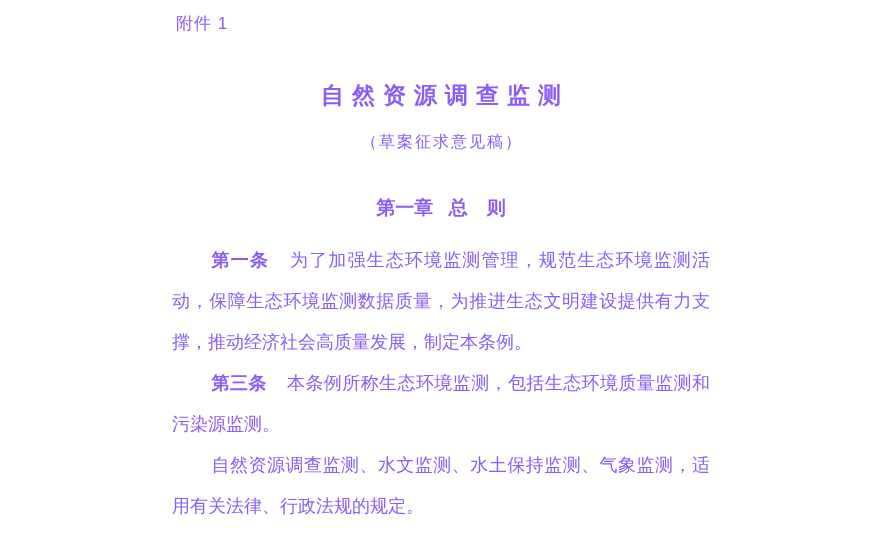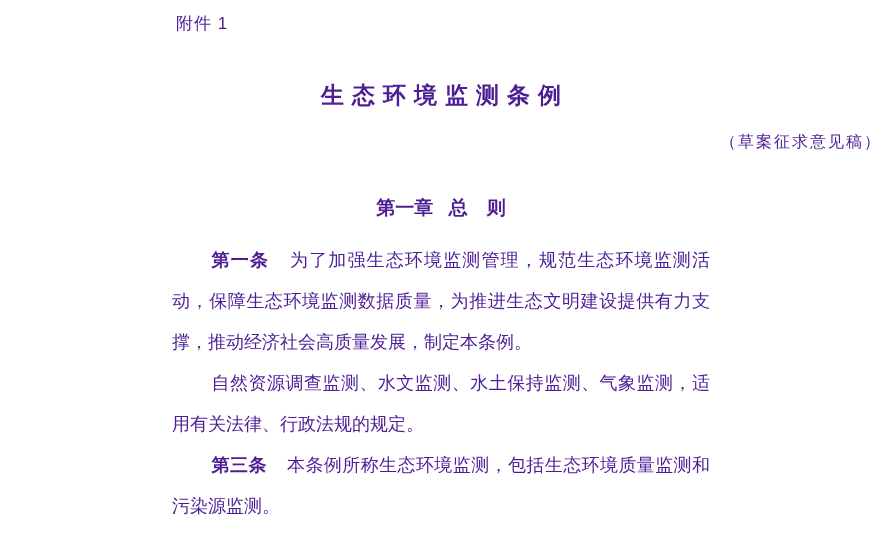--- a/index.html
+++ b/index.html
@@ -5,21 +5,21 @@
   html, body {
     margin: 0;
     padding: 0;
     background: #ffffff;
   }
   .page {
     position: relative;
     width: 882px;
     height: 547px;
     background: #ffffff;
-    color: #4c1d95;
+    color: #8b5cf6;
     overflow: hidden;
     font-family: "Liberation Serif", "DejaVu Serif", serif;
   }
   .attachment {
     position: absolute;
     left: 176px;
     top: 12px;
     font-family: "Liberation Sans", "DejaVu Sans", sans-serif;
     font-size: 17px;
     font-weight: 500;
@@ -36,21 +36,21 @@
     font-weight: bold;
     letter-spacing: 8px;
     text-indent: 8px; 
     font-family: "Liberation Serif", "DejaVu Serif", serif;
   }
   .doc-subtitle {
     position: absolute;
     top: 132px;
     left: 0;
     width: 100%;
-    text-align: right;
+    text-align: center;
     font-size: 16px;
     letter-spacing: 2px;
     text-indent: 2px;
   }
   .chapter {
     position: absolute;
     top: 195px;
     left: 0;
     width: 100%;
     margin: 0;
@@ -81,40 +81,40 @@
     margin-right: 0.85em;
   }
 </style>
 </head>
 <body>
 
 <div class="page">
 
   <div class="attachment">附件 1</div>
 
-  <h1 class="doc-title">生态环境监测条例</h1>
+  <h1 class="doc-title">自然资源调查监测</h1>
 
   <div class="doc-subtitle">（草案征求意见稿）</div>
 
   <h2 class="chapter">
     <span class="chapter-number">第一章</span>
     <span class="chapter-title">总　则</span>
   </h2>
 
   <div class="body-text">
 
     <p class="para">
       <span class="article-label">第一条</span>
       <span>为了加强生态环境监测管理，规范生态环境监测活动，保障生态环境监测数据质量，为推进生态文明建设提供有力支撑，推动经济社会高质量发展，制定本条例。</span>
     </p>
 
 
     <p class="para">
-      <span>自然资源调查监测、水文监测、水土保持监测、气象监测，适用有关法律、行政法规的规定。</span>
+      <span class="article-label">第三条</span>
+      <span>本条例所称生态环境监测，包括生态环境质量监测和污染源监测。</span>
     </p>
 
     <p class="para">
-      <span class="article-label">第三条</span>
-      <span>本条例所称生态环境监测，包括生态环境质量监测和污染源监测。</span>
+      <span>自然资源调查监测、水文监测、水土保持监测、气象监测，适用有关法律、行政法规的规定。</span>
     </p>
 
   </div>
 </div>
 
 </body></html>

